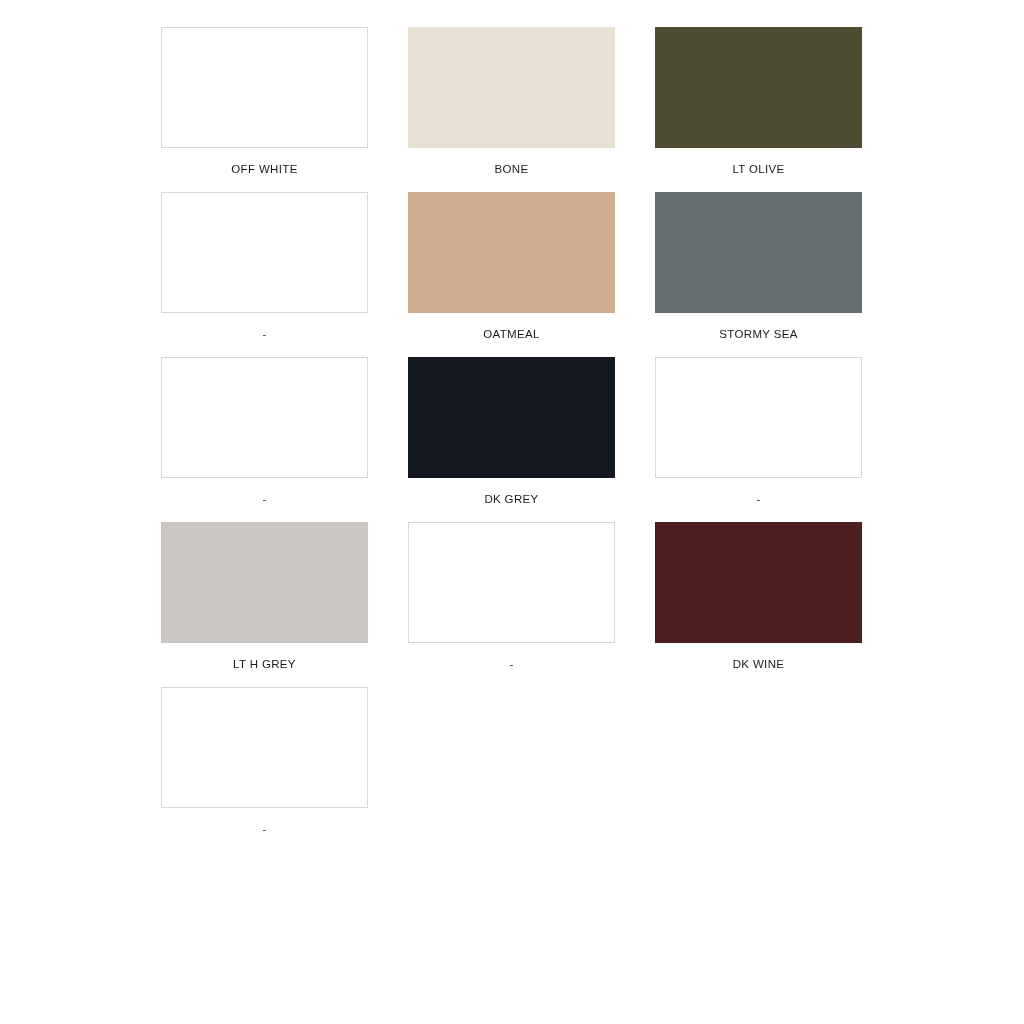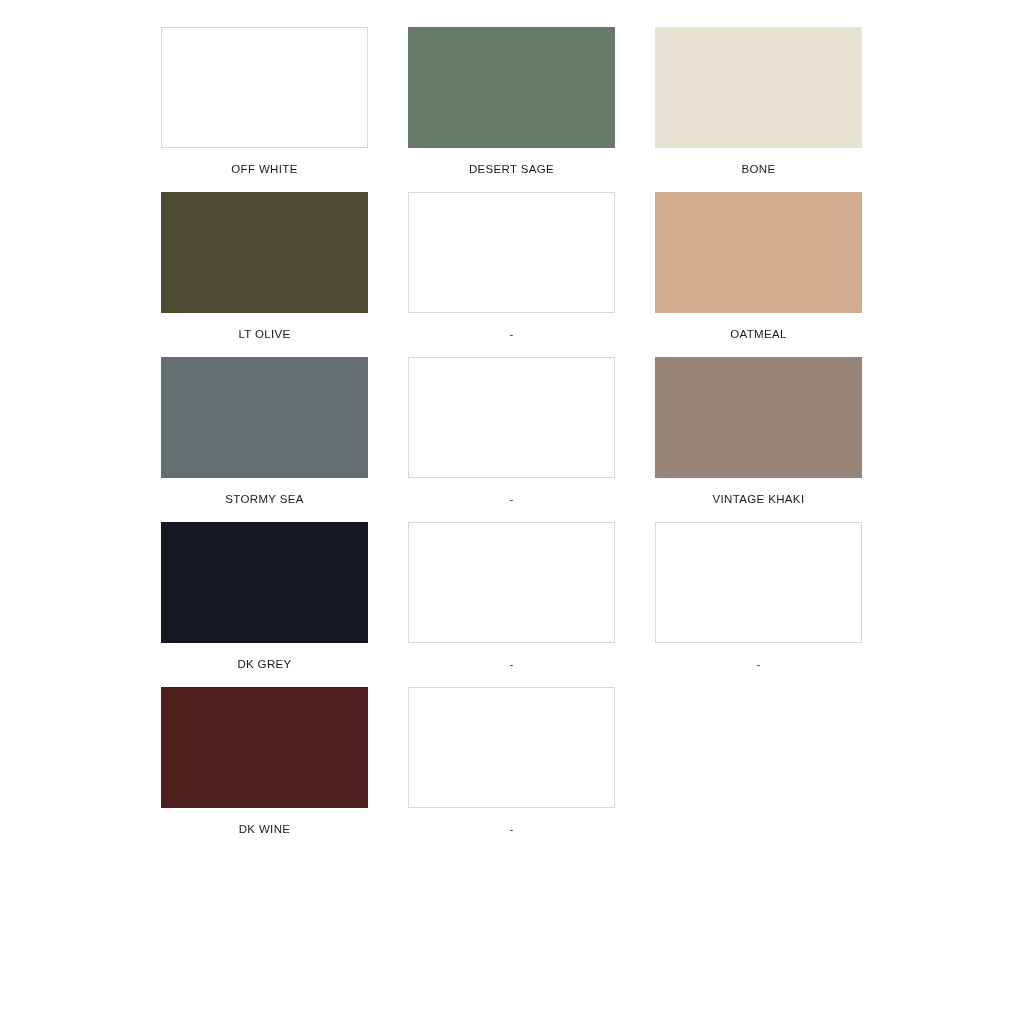--- a/index.html
+++ b/index.html
@@ -60,24 +60,20 @@
 </head>
 <body>
 
 <div id="swatch-board">
   <div class="swatch-grid">
       <div class="swatch-cell">
         <div class="swatch-chip bordered" style="background-color: rgb(255, 255, 255);"></div>
         <div class="swatch-label">OFF WHITE</div>
       </div>
       <div class="swatch-cell">
-        <div class="swatch-chip" style="background-color: rgb(103, 122, 105);"></div>
-        <div class="swatch-label">DESERT SAGE</div>
-      </div>
-      <div class="swatch-cell">
         <div class="swatch-chip" style="background-color: rgb(232, 226, 213);"></div>
         <div class="swatch-label">BONE</div>
       </div>
       <div class="swatch-cell">
         <div class="swatch-chip" style="background-color: rgb(77, 75, 49);"></div>
         <div class="swatch-label">LT OLIVE</div>
       </div>
       <div class="swatch-cell">
         <div class="swatch-chip bordered" style="background-color: rgb(255, 255, 255);"></div>
         <div class="swatch-label empty-label">-</div>
@@ -88,30 +84,30 @@
       </div>
       <div class="swatch-cell">
         <div class="swatch-chip" style="background-color: rgb(99, 111, 112);"></div>
         <div class="swatch-label">STORMY SEA</div>
       </div>
       <div class="swatch-cell">
         <div class="swatch-chip bordered" style="background-color: rgb(255, 255, 255);"></div>
         <div class="swatch-label empty-label">-</div>
       </div>
       <div class="swatch-cell">
-        <div class="swatch-chip" style="background-color: rgb(152, 131, 119);"></div>
-        <div class="swatch-label">VINTAGE KHAKI</div>
-      </div>
-      <div class="swatch-cell">
         <div class="swatch-chip" style="background-color: rgb(20, 24, 35);"></div>
         <div class="swatch-label">DK GREY</div>
       </div>
       <div class="swatch-cell">
         <div class="swatch-chip bordered" style="background-color: rgb(255, 255, 255);"></div>
         <div class="swatch-label empty-label">-</div>
+      </div>
+      <div class="swatch-cell">
+        <div class="swatch-chip" style="background-color: rgb(201, 197, 193);"></div>
+        <div class="swatch-label">LT H GREY</div>
       </div>
       <div class="swatch-cell">
         <div class="swatch-chip bordered" style="background-color: rgb(255, 255, 255);"></div>
         <div class="swatch-label empty-label">-</div>
       </div>
       <div class="swatch-cell">
         <div class="swatch-chip" style="background-color: rgb(76, 30, 30);"></div>
         <div class="swatch-label">DK WINE</div>
       </div>
       <div class="swatch-cell">

